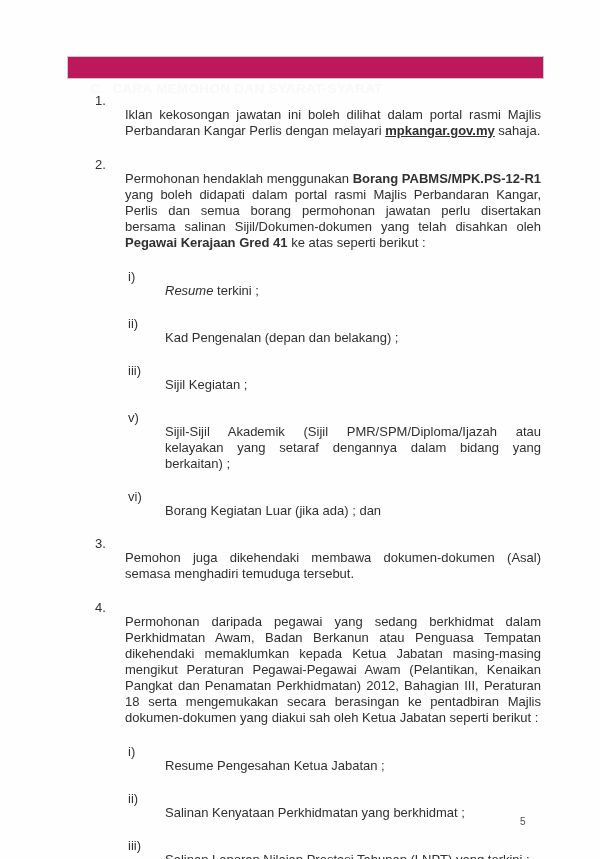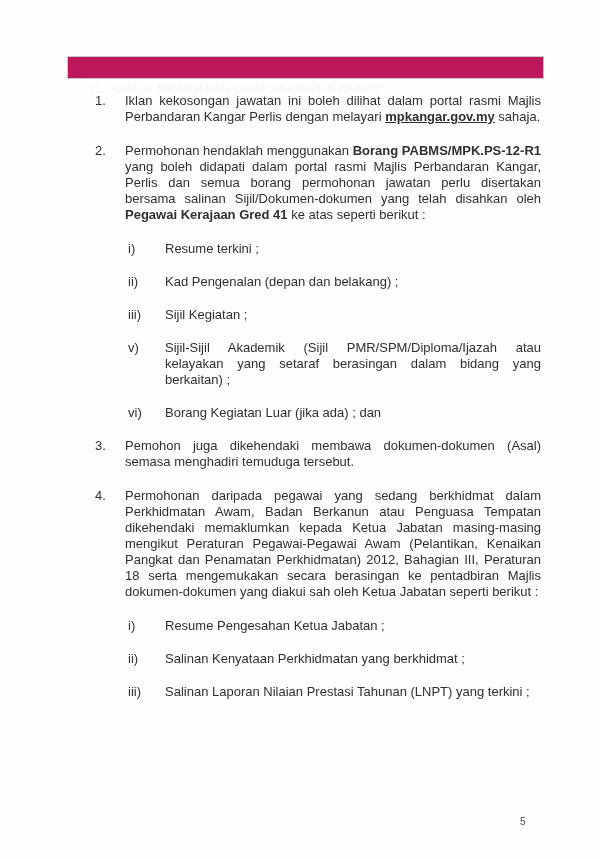--- a/index.html
+++ b/index.html
@@ -45,23 +45,23 @@
     left: 0; top: 93px; right: 0;
   }
   .item, .subitem {
     display: flex;
     text-align: justify;
   }
   .item { margin: 0 59px 18px 95px; }
   .subitem { margin: 0 59px 17px 128px; }
   .item > .marker { flex: 0 0 30px; width: 30px; }
   .subitem > .marker { flex: 0 0 37px; width: 37px; }
-  .text { flex: 1 1 auto; }
+  .text { flex: 1 1 auto; margin-top: 14px; }
   .seg-b { font-weight: 700; }
-  .seg-i { }
+  .seg-i { font-style: italic; }
   .seg-u { text-decoration: underline; }
   .pagenum {
     position: absolute;
     left: 520px; top: 814px;
     font-size: 10px;
     color: #4c4c4c;
   }
 </style>
 </head>
 <body>
@@ -88,21 +88,21 @@
       <div class="subitem">
         <span class="marker">ii)</span>
         <span class="text"><span>Kad Pengenalan (depan dan belakang) ;</span></span>
       </div>
       <div class="subitem">
         <span class="marker">iii)</span>
         <span class="text"><span>Sijil Kegiatan ;</span></span>
       </div>
       <div class="subitem">
         <span class="marker">v)</span>
-        <span class="text"><span>Sijil-Sijil Akademik (Sijil PMR/SPM/Diploma/Ijazah atau kelayakan yang setaraf berasingan dalam bidang yang berkaitan) ;</span></span>
+        <span class="text"><span>Sijil-Sijil Akademik (Sijil PMR/SPM/Diploma/Ijazah atau kelayakan yang setaraf dengannya dalam bidang yang berkaitan) ;</span></span>
       </div>
       <div class="subitem">
         <span class="marker">vi)</span>
         <span class="text"><span>Borang Kegiatan Luar (jika ada) ; dan</span></span>
       </div>
       <div class="item">
         <span class="marker">3.</span>
         <span class="text"><span>Pemohon juga dikehendaki membawa dokumen-dokumen (Asal) semasa menghadiri temuduga tersebut.</span></span>
       </div>
       <div class="item">

